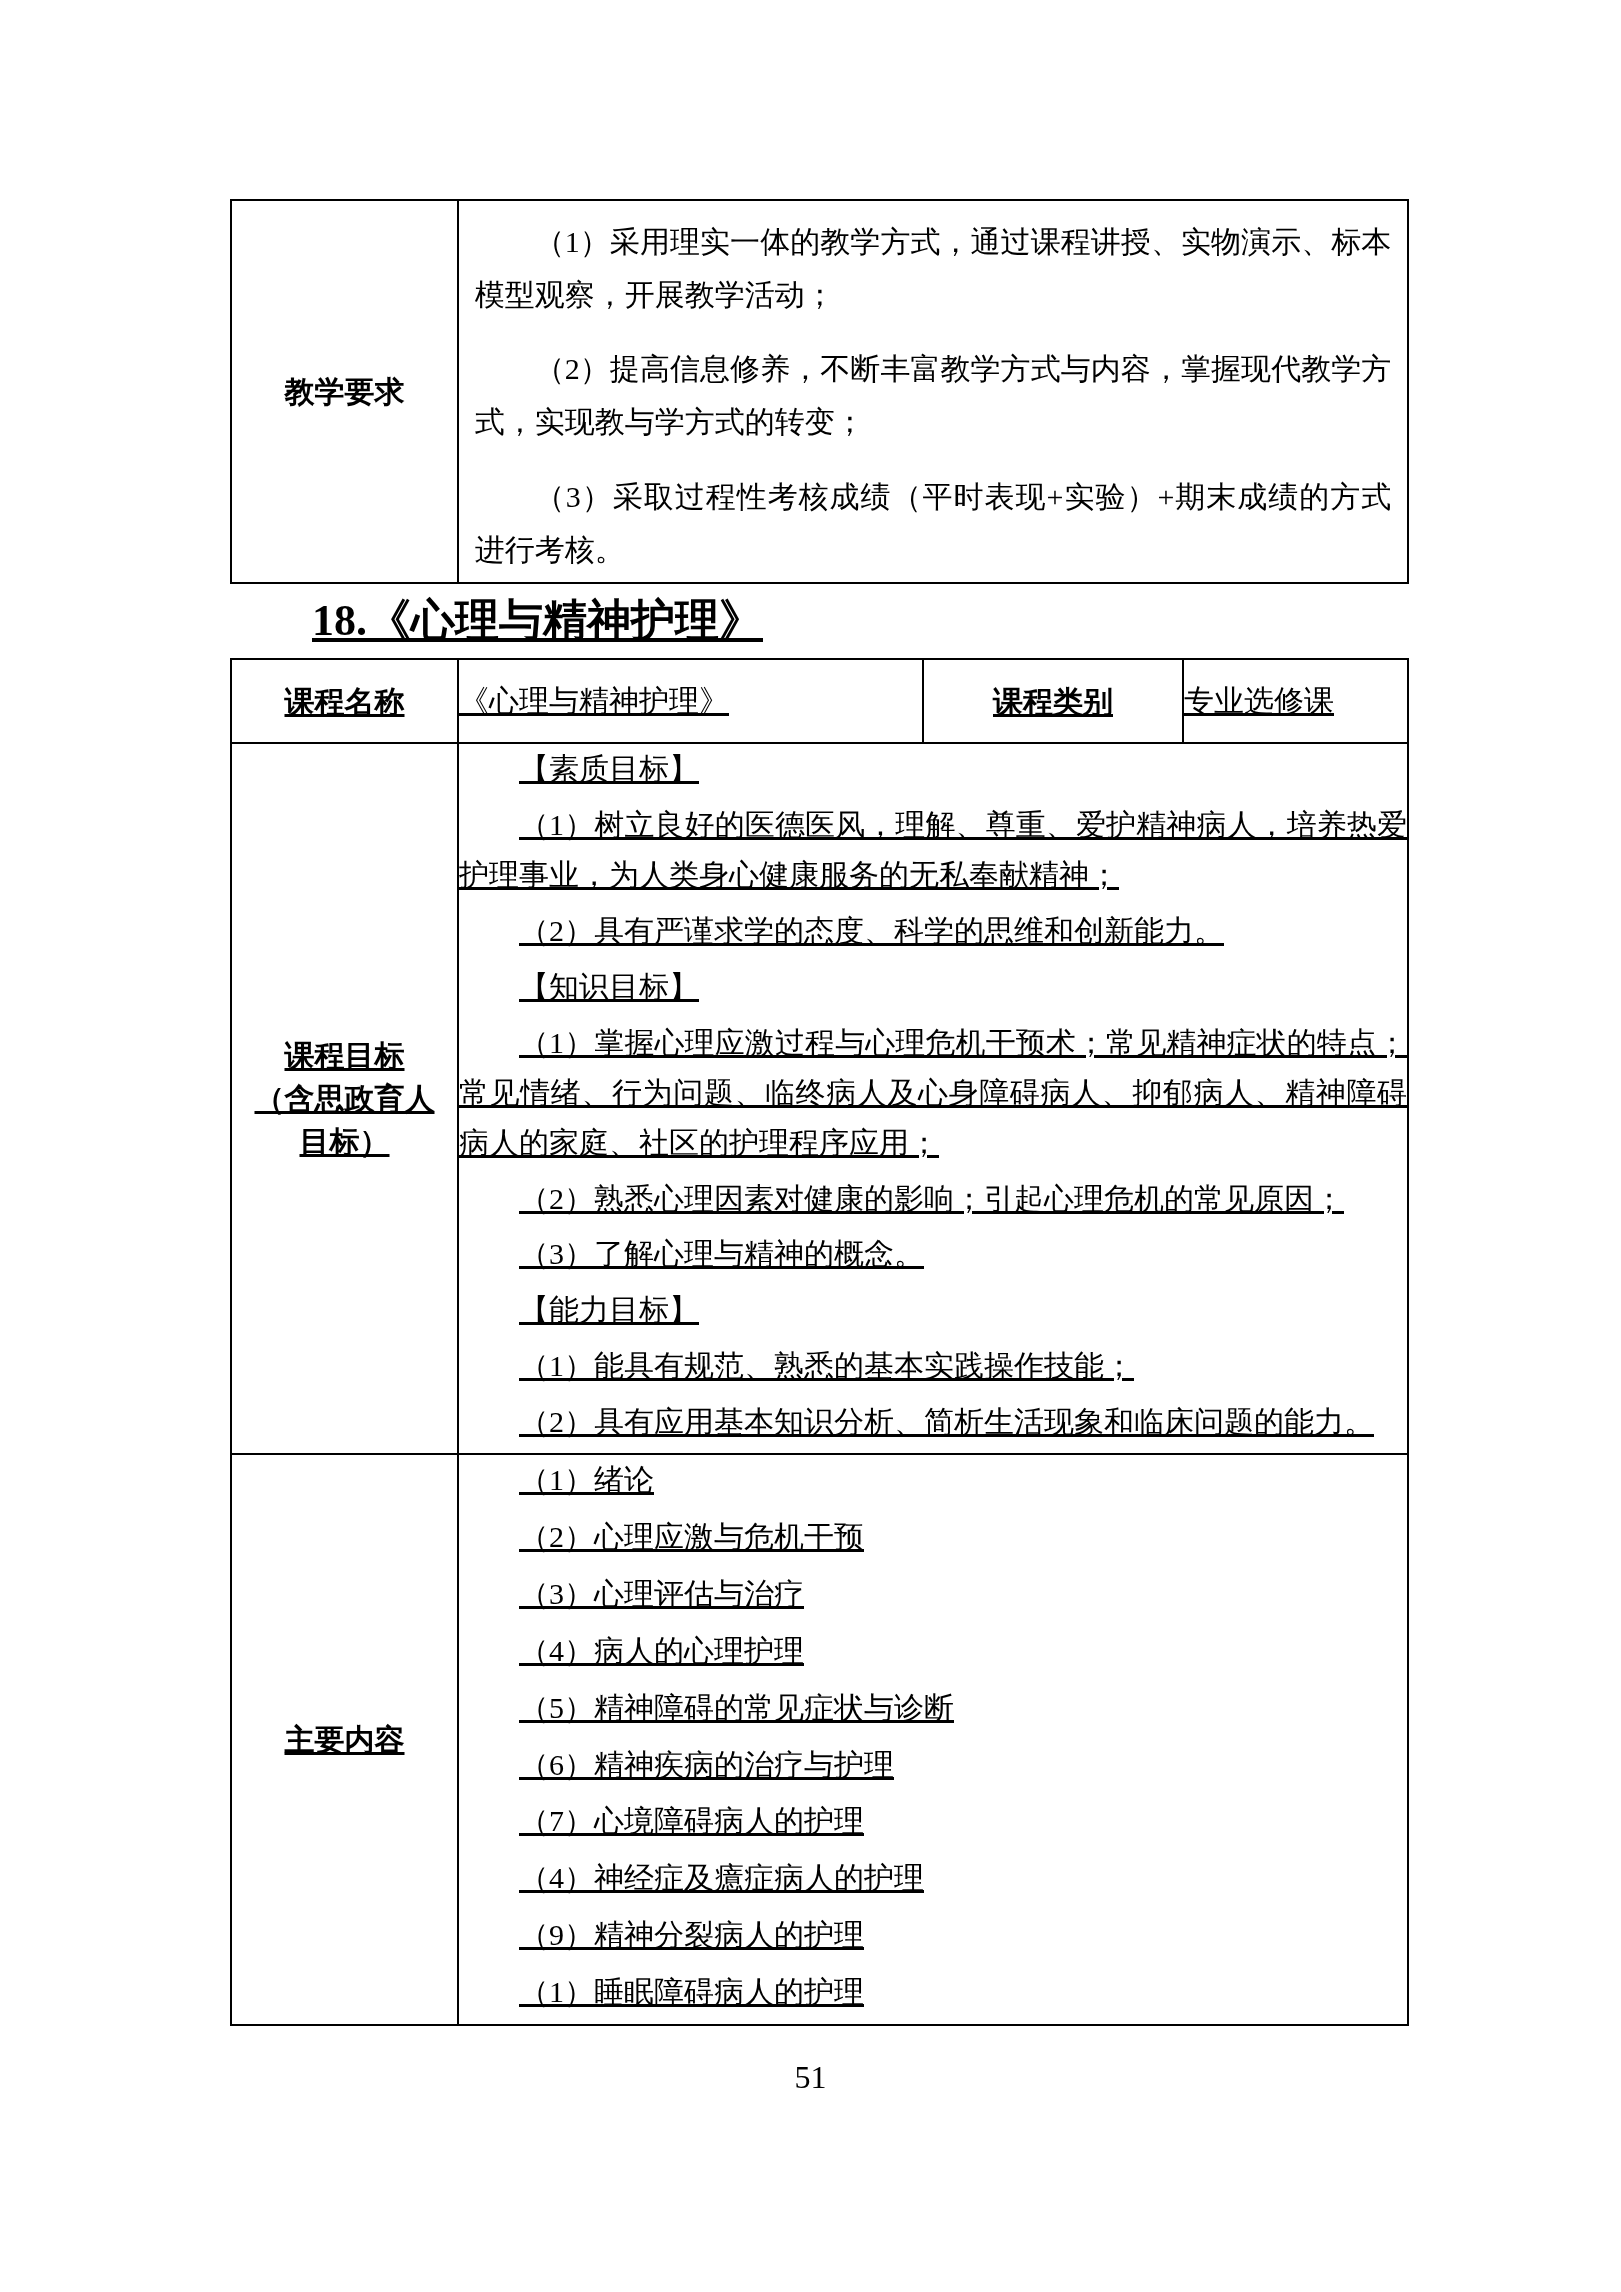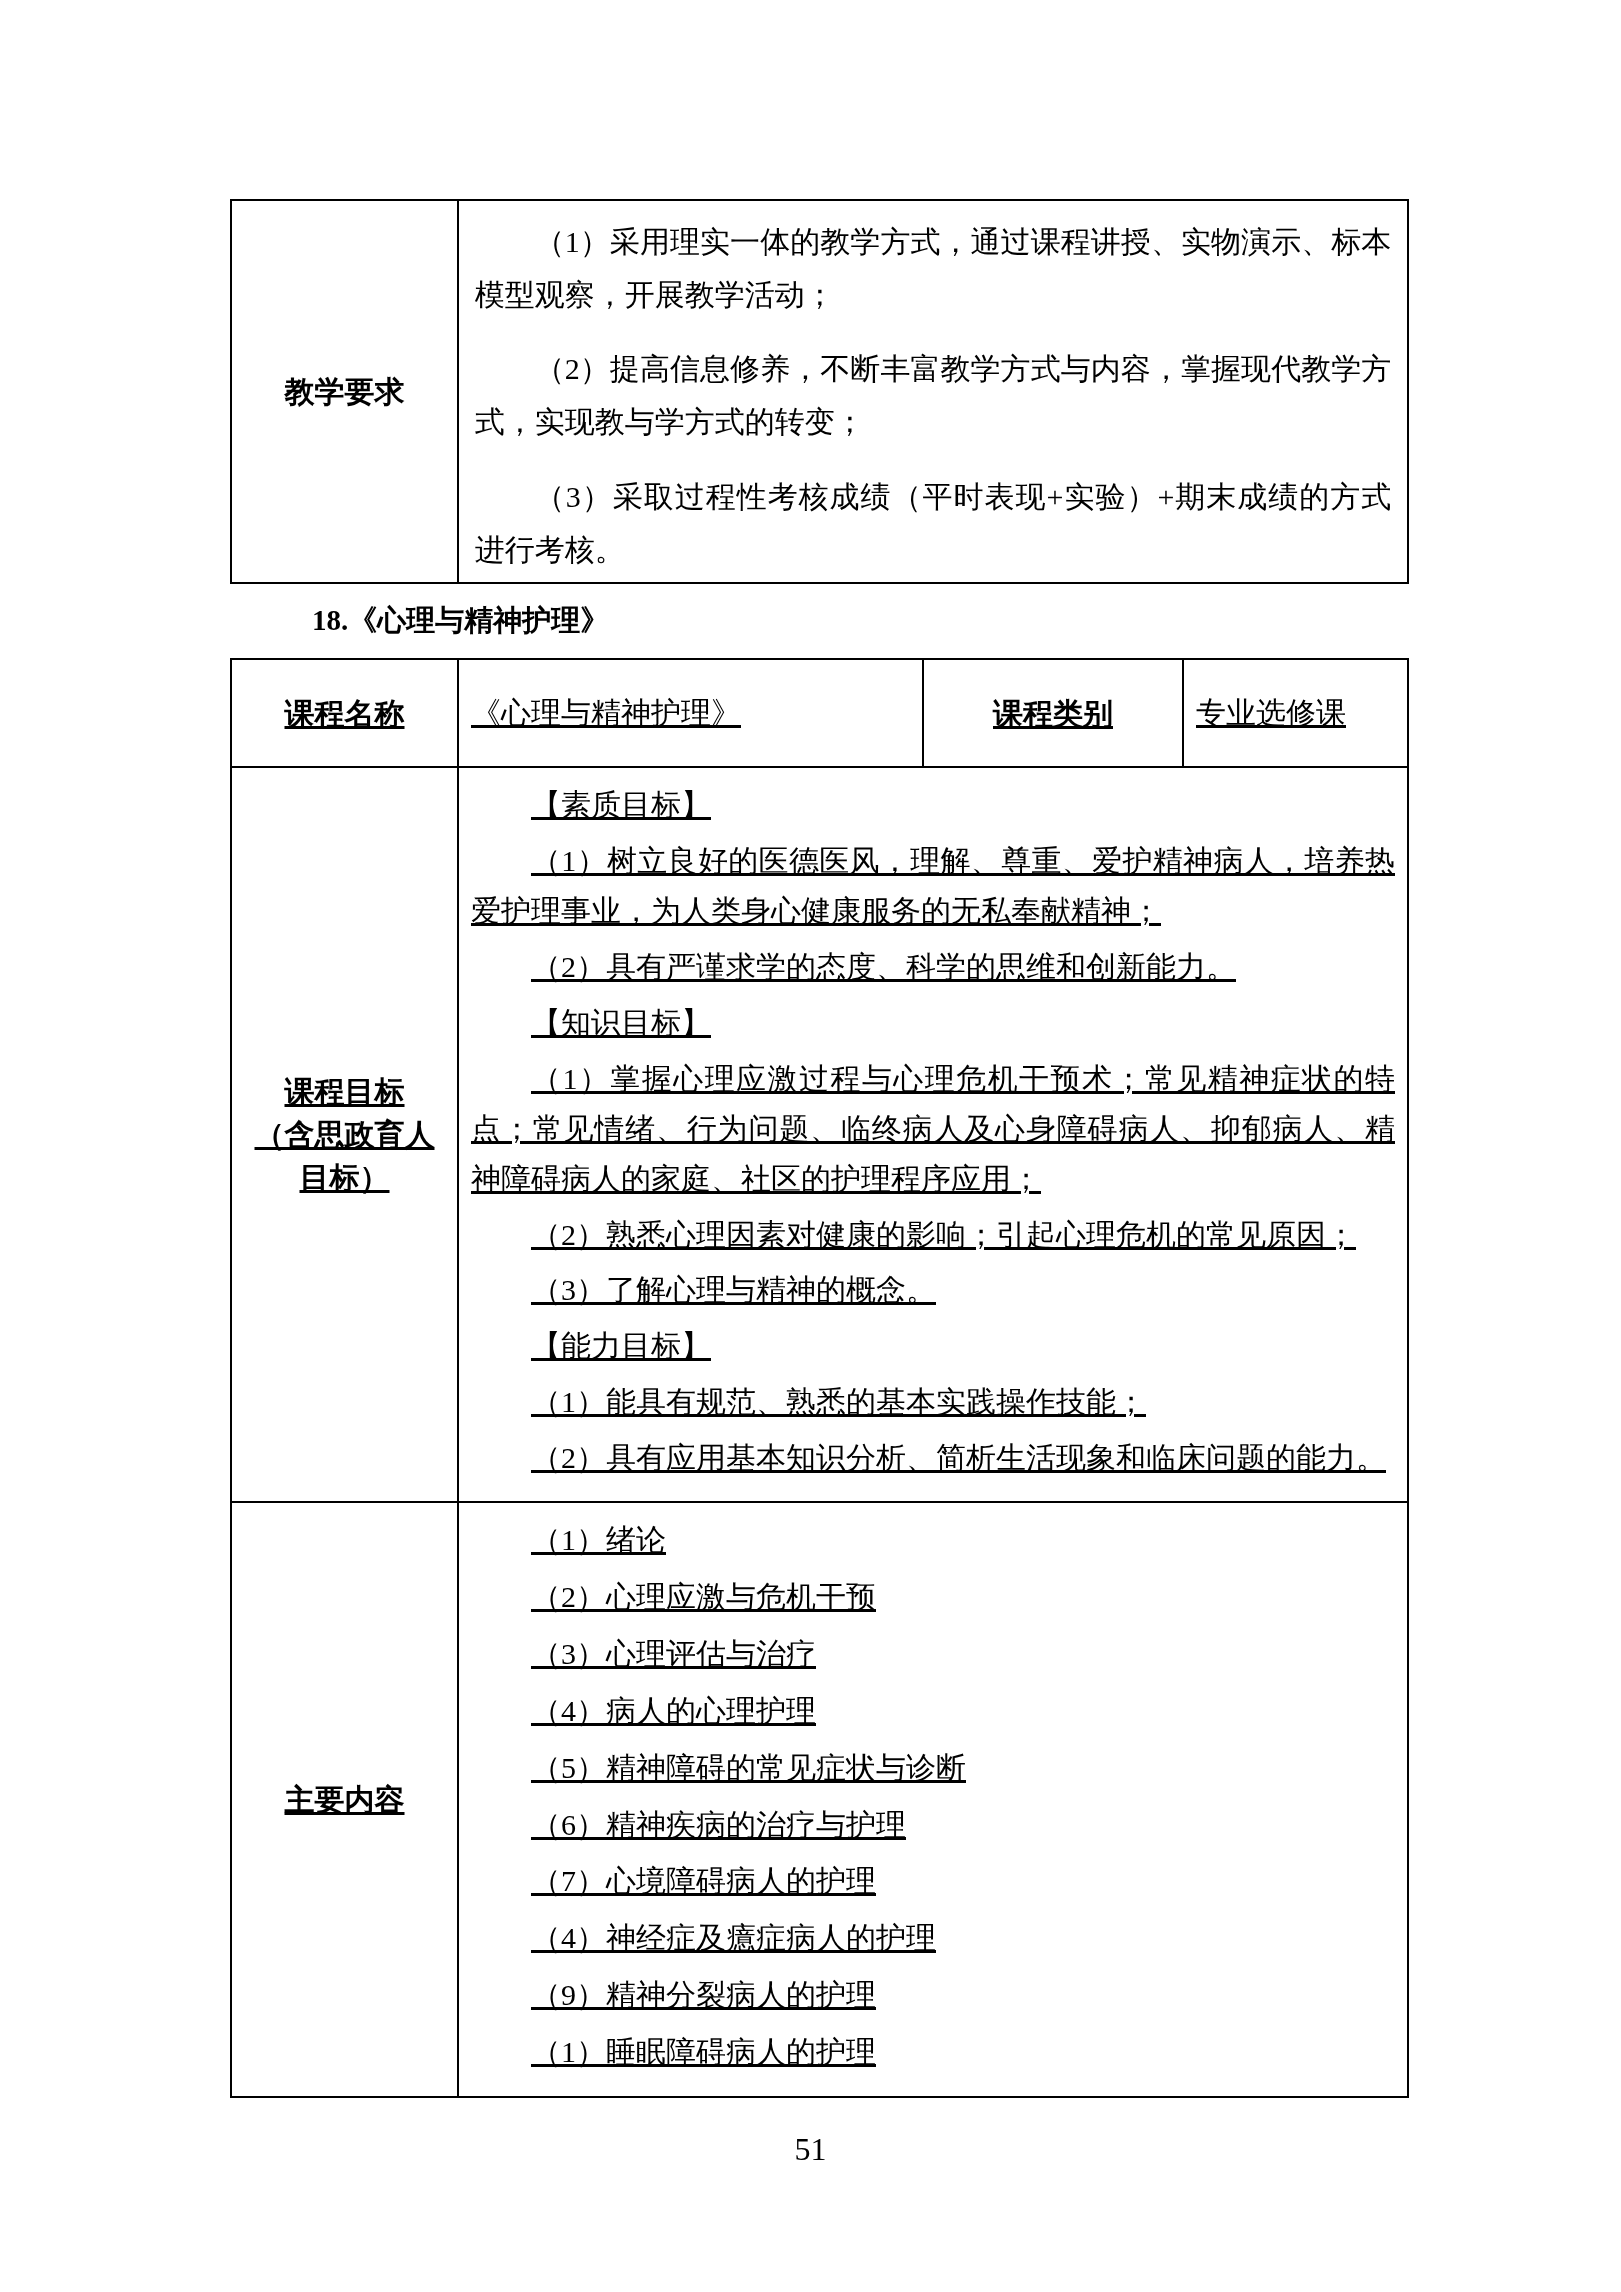--- a/index.html
+++ b/index.html
@@ -20,21 +20,21 @@
   }
   table.doc-table {
     border-collapse: collapse;
     table-layout: fixed;
     width: 1179px;
     margin-left: 230px;
     border: 2.9px solid #000;
   }
   table.doc-table td {
     border: 2px solid #000;
-    padding: 12px;
+    padding: 0;
     vertical-align: middle;
     font-size: 30px;
   }
   .tbl1 { margin-top: 199px; }
   .tbl2 { margin-top: 15.7px; text-decoration: underline; }
 
   td.label-cell {
     font-weight: bold;
     text-align: center;
     vertical-align: middle;
@@ -65,24 +65,25 @@
     line-height: 50px;
     margin-bottom: 6.9px;
   }
 
   .row-fixed td { height: 78px; }
   .r1 td { height: 82px; }
 
   .multiline-label { white-space: pre-line; }
 
   h2.section-heading {
-    font-size: 29px;
+    font-size: 44px;
     font-weight: bold;
     margin: 15.7px 0 15.7px 312px;
     line-height: 43px;
+    text-decoration: underline;
   }
 
   .page-number {
     margin-top: 33px;
     text-align: center;
     font-size: 32px;
   }
 </style>
 </head>
 <body>

